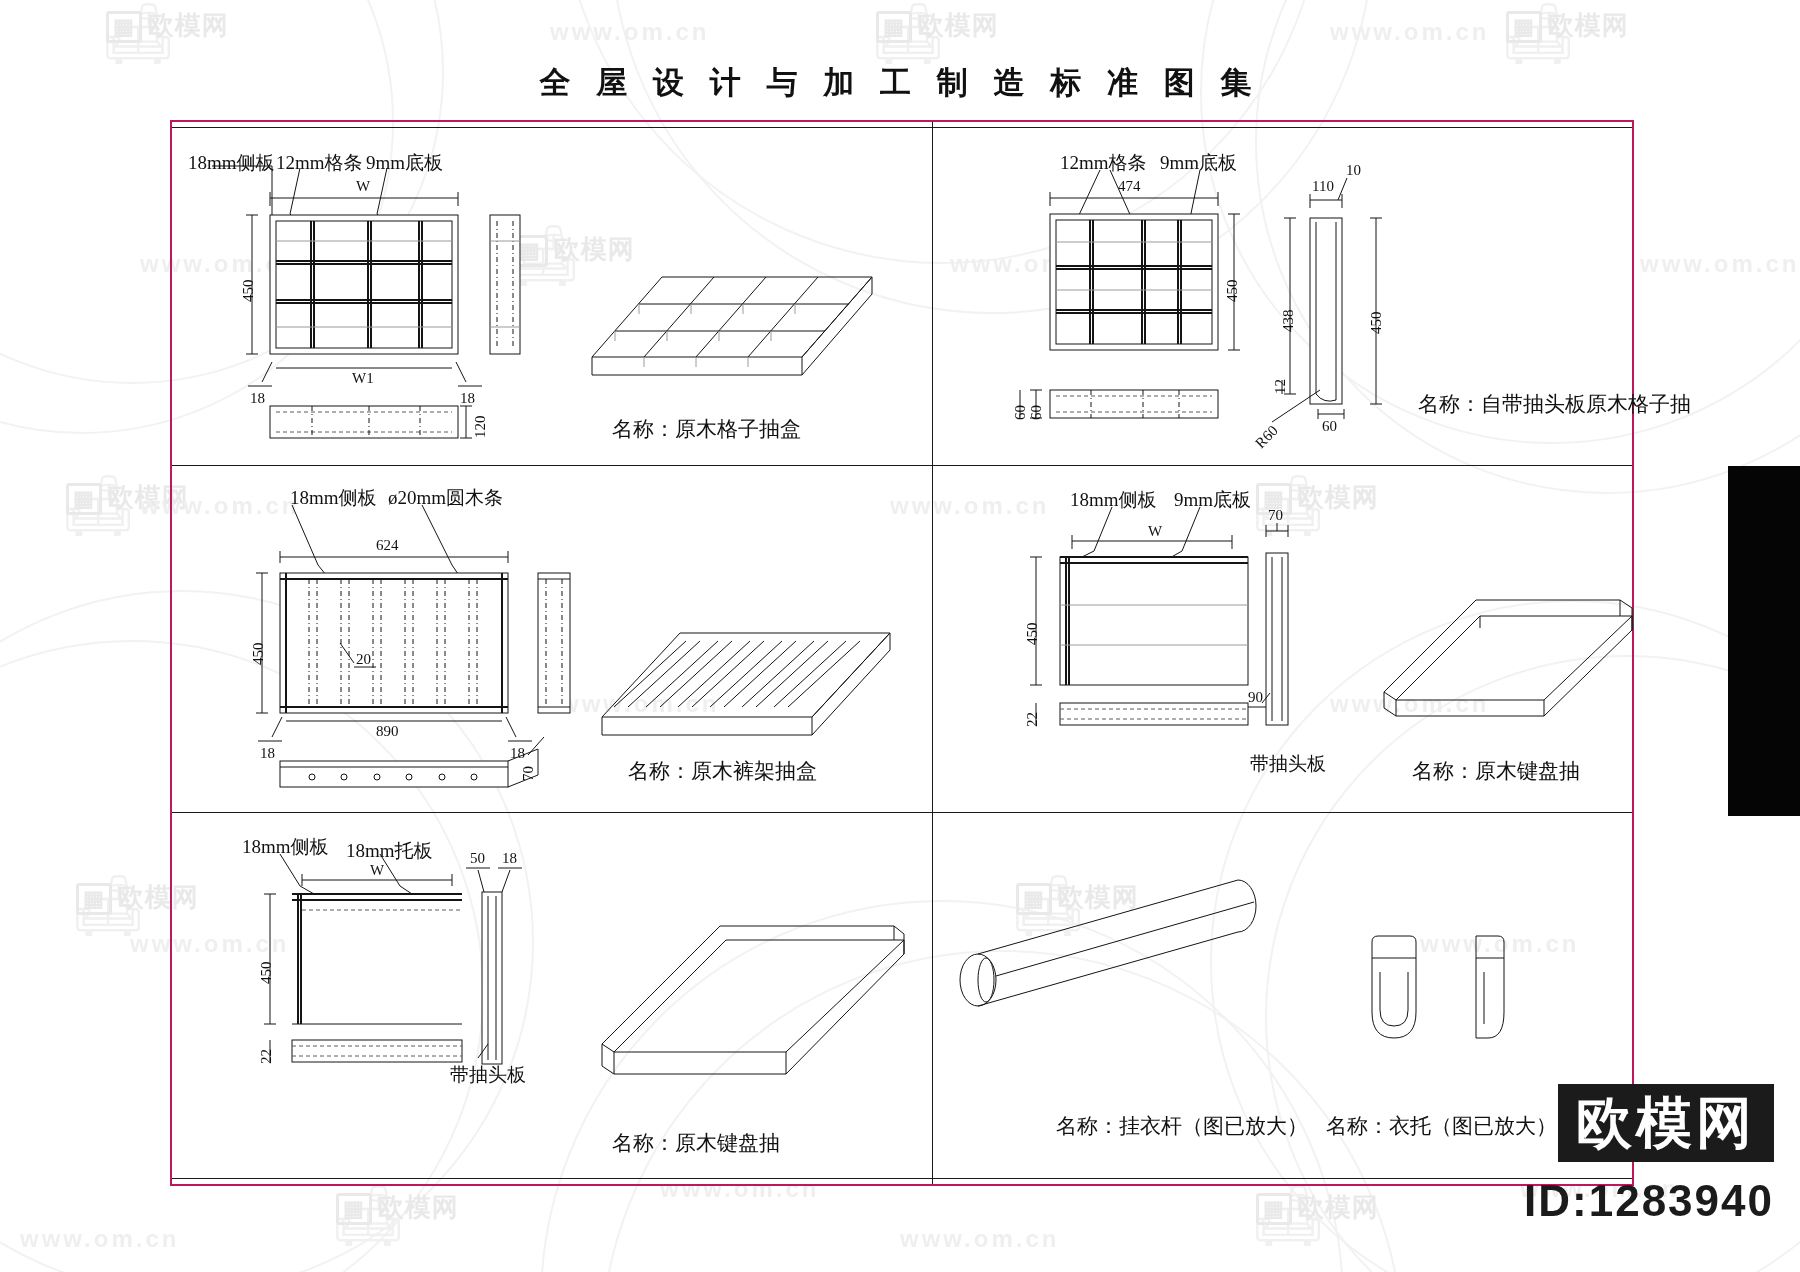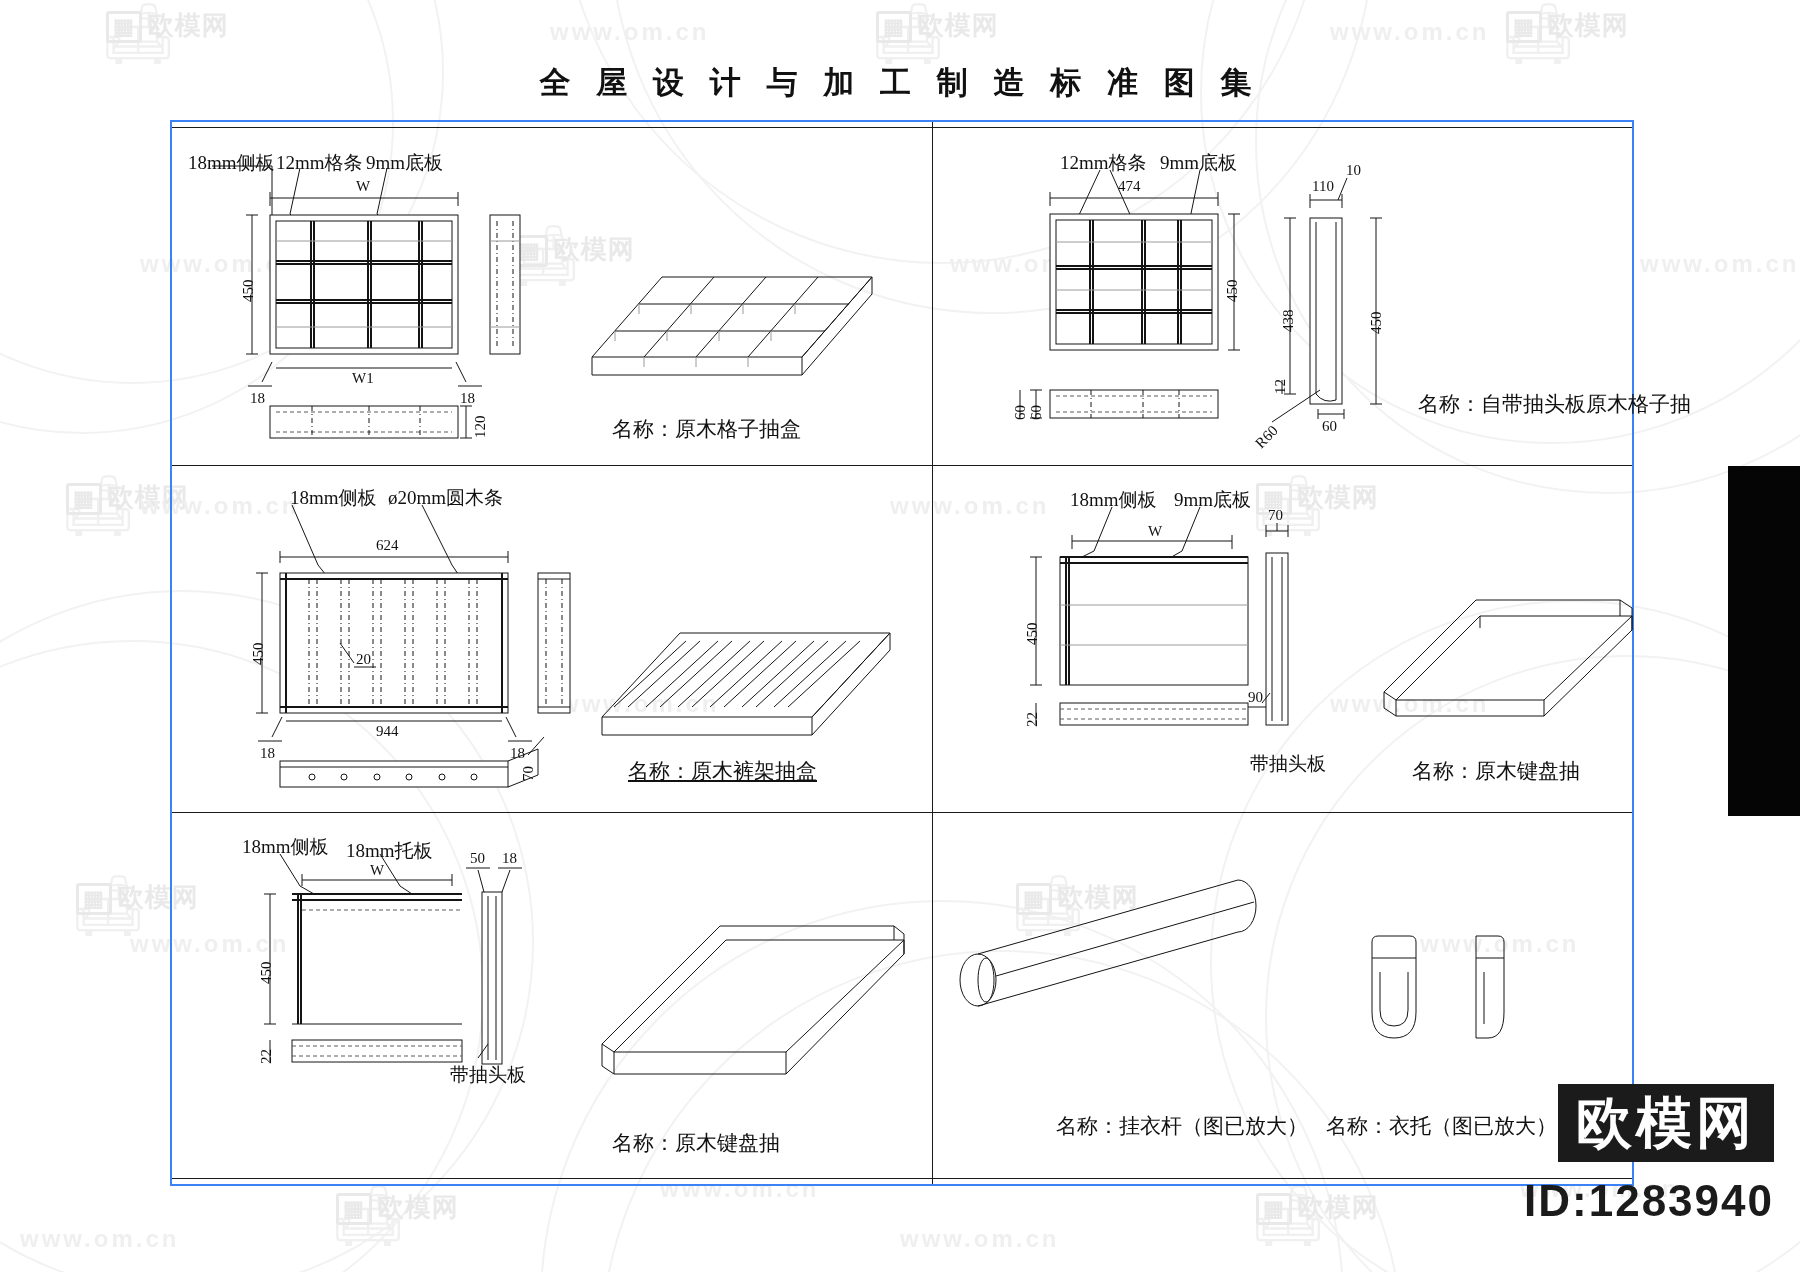--- a/index.html
+++ b/index.html
@@ -71,21 +71,21 @@
   #black-bar{
     position:absolute;
     right:0px;top:466px;width:72px;height:350px;
     background:#050505;z-index:30;
   }
   
   #sheet{
     position:absolute;
     left:170px;top:120px;
     width:1460px;height:1062px;
-    border:2px solid #3b82f6;
+    border:2px solid #be185d;
     background:transparent;
     z-index:10;
   }
   #sheet .inner-top{
     position:absolute;left:0;right:0;top:5px;height:1px;background:#1a1a1a;
   }
   #sheet .inner-bottom{
     position:absolute;left:0;right:0;bottom:5px;height:1px;background:#1a1a1a;
   }
   .rowline{position:absolute;left:0;right:0;height:1px;background:#1a1a1a;}
@@ -456,26 +456,26 @@
         <path class="ln" d="M140 52 L212 -14"></path>
         <path class="ln" d="M154 52 L226 -14"></path>
         <path class="ln" d="M172 52 L244 -14"></path>
         <path class="ln" d="M186 52 L258 -14"></path>
       </g>
     </svg>
     <div class="lbl" style="left:118px;top:20px;">18mm侧板</div>
     <div class="lbl" style="left:216px;top:20px;text-align:right;">ø20mm圆木条</div>
     <div class="dim" style="left:204px;top:72px;">624</div>
     <div class="dim vert" style="left:78px;top:200px;">450</div>
-    <div class="dim" style="left:204px;top:258px;">944</div>
+    <div class="dim" style="left:204px;top:258px;">890</div>
     <div class="dim" style="left:88px;top:280px;">18</div>
     <div class="dim" style="left:338px;top:280px;">18</div>
     <div class="dim" style="left:184px;top:186px;">20</div>
     <div class="dim vert" style="left:348px;top:316px;">70</div>
-    <div class="cap" style="left:456px;top:292px;text-decoration:underline;">名称：原木裤架抽盒</div>
+    <div class="cap" style="left:456px;top:292px;">名称：原木裤架抽盒</div>
   </div>
 
   <div class="panel" style="left:760px;top:343px;width:698px;height:347px;">
     <svg width="698" height="347">
       <path class="leader" d="M180 42 L162 86 L146 94"></path>
       <path class="leader" d="M268 42 L250 86 L236 94"></path>
 
       <rect class="fillw" x="128" y="92" width="188" height="128"></rect>
       <path class="ln2" d="M128 92 L316 92"></path>
       <path class="ln2" d="M128 98 L316 98"></path>

